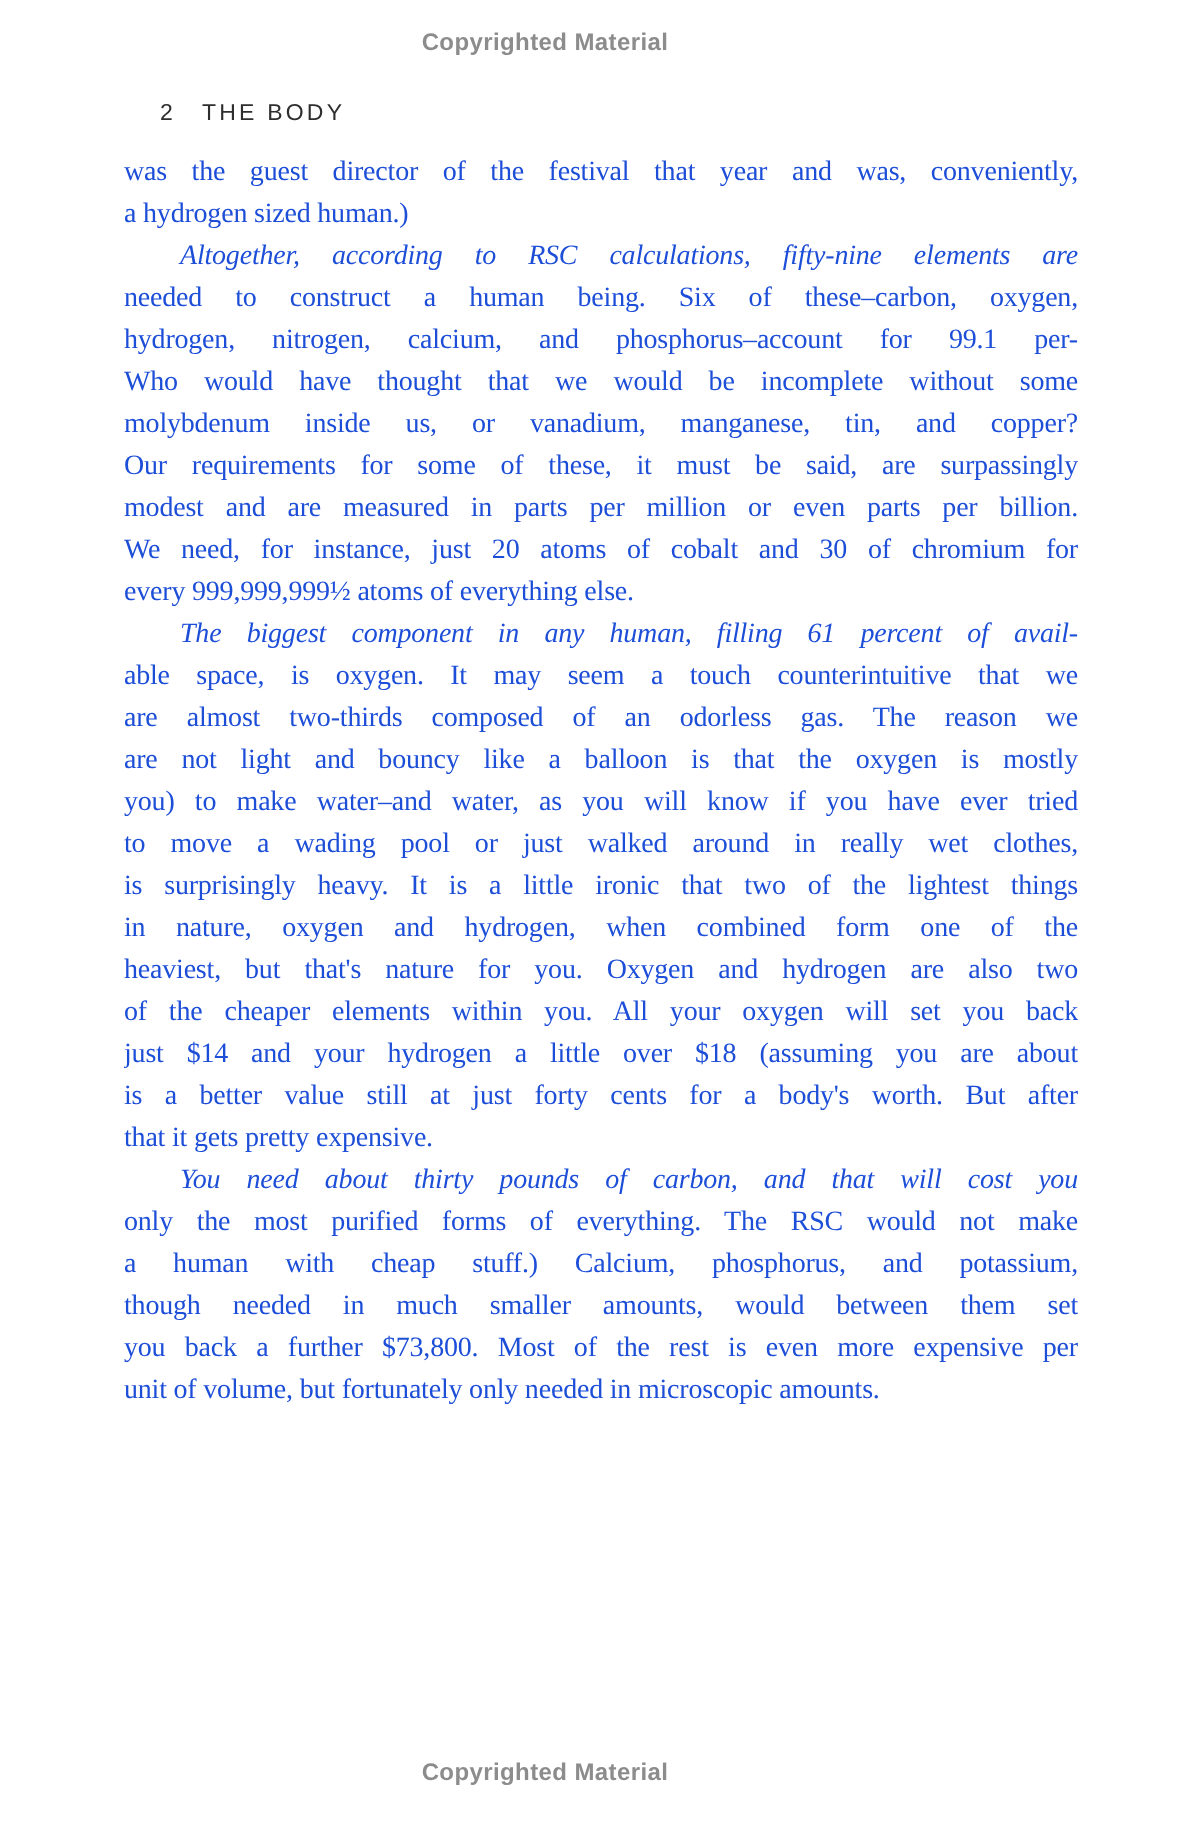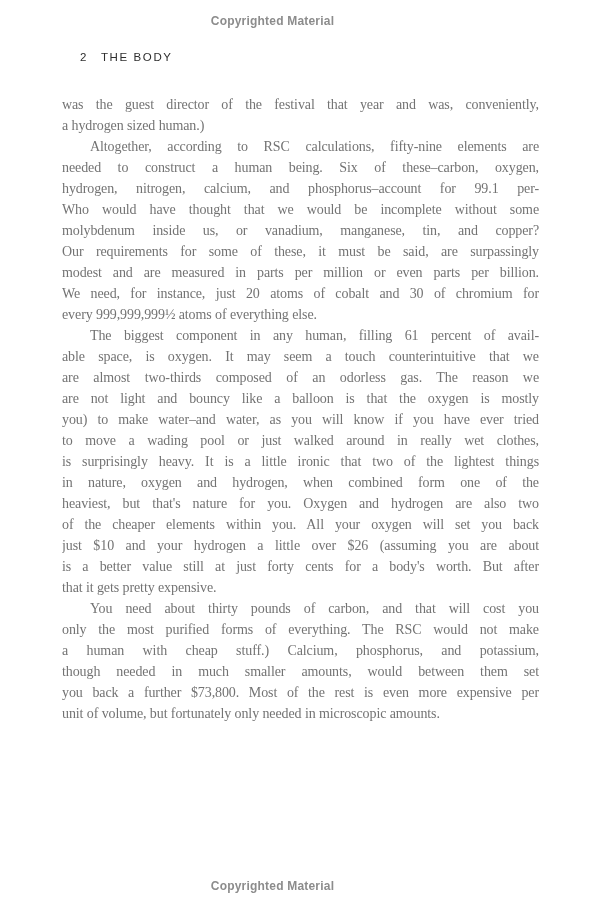--- a/index.html
+++ b/index.html
@@ -38,39 +38,40 @@
     letter-spacing: 1.6px;
     white-space: nowrap;
   }
   .page-header .page-num {
     display: inline-block;
     margin-right: 13px;
   }
   .body-text {
     position: absolute;
     left: 62px;
-    top: 94px;
+    top: 76px;
     width: 477px;
     font-size: 14px;
     letter-spacing: -0.1px;
-    color: #737373;
+    color: #1d4ed8;
   }
   .line {
     height: 21px;
     line-height: 21px;
     text-align: justify;
     text-align-last: justify;
     overflow: hidden;
     white-space: normal;
   }
   .line.last {
     text-align-last: left;
   }
   .line.indent {
     text-indent: 28px;
+    font-style: italic;
   }
 </style>
 </head>
 <body>
 
 <div class="page">
   <div class="copyright top">Copyrighted Material</div>
 
   <div class="page-header">
     <span class="page-num">2</span><span class="book-title">THE BODY</span>
@@ -91,21 +92,21 @@
       <div class="line indent">The biggest component in any human, filling 61 percent of avail-</div>
       <div class="line">able space, is oxygen. It may seem a touch counterintuitive that we</div>
       <div class="line">are almost two-thirds composed of an odorless gas. The reason we</div>
       <div class="line">are not light and bouncy like a balloon is that the oxygen is mostly</div>
       <div class="line">you) to make water–and water, as you will know if you have ever tried</div>
       <div class="line">to move a wading pool or just walked around in really wet clothes,</div>
       <div class="line">is surprisingly heavy. It is a little ironic that two of the lightest things</div>
       <div class="line">in nature, oxygen and hydrogen, when combined form one of the</div>
       <div class="line">heaviest, but that's nature for you. Oxygen and hydrogen are also two</div>
       <div class="line">of the cheaper elements within you. All your oxygen will set you back</div>
-      <div class="line">just $10 and your hydrogen a little over $26 (assuming you are about</div>
+      <div class="line">just $14 and your hydrogen a little over $18 (assuming you are about</div>
       <div class="line">is a better value still at just forty cents for a body's worth. But after</div>
       <div class="line last">that it gets pretty expensive.</div>
       <div class="line indent">You need about thirty pounds of carbon, and that will cost you</div>
       <div class="line">only the most purified forms of everything. The RSC would not make</div>
       <div class="line">a human with cheap stuff.) Calcium, phosphorus, and potassium,</div>
       <div class="line">though needed in much smaller amounts, would between them set</div>
       <div class="line">you back a further $73,800. Most of the rest is even more expensive per</div>
       <div class="line last">unit of volume, but fortunately only needed in microscopic amounts.</div>
     </div>
 

